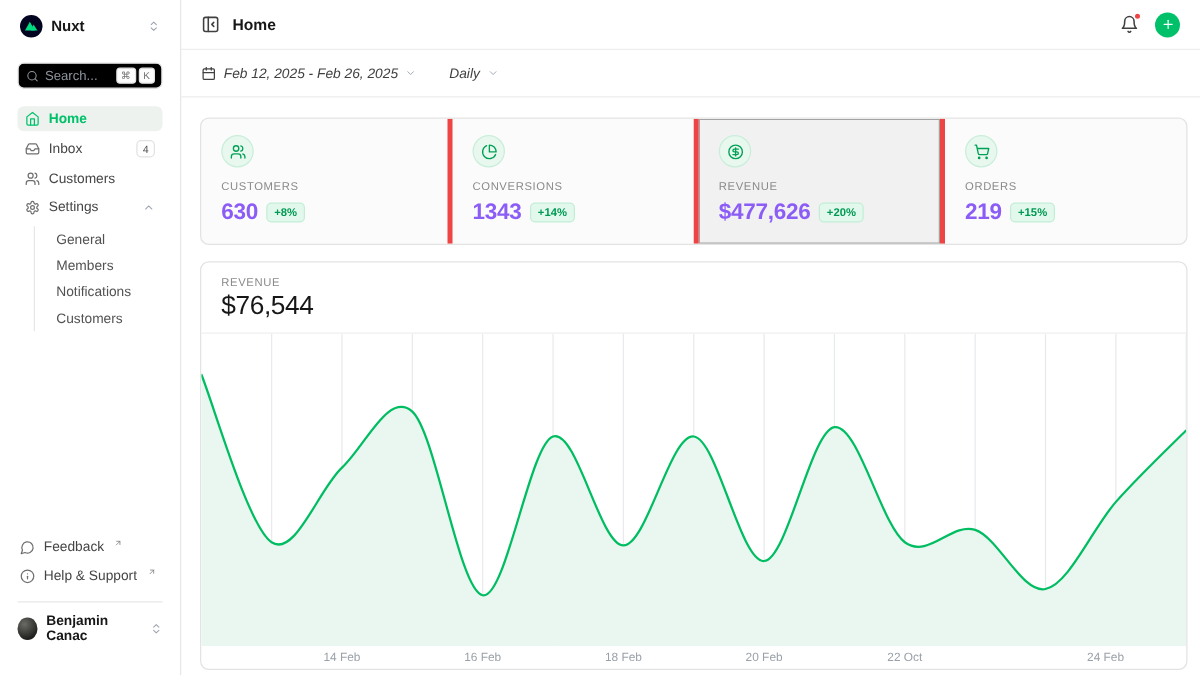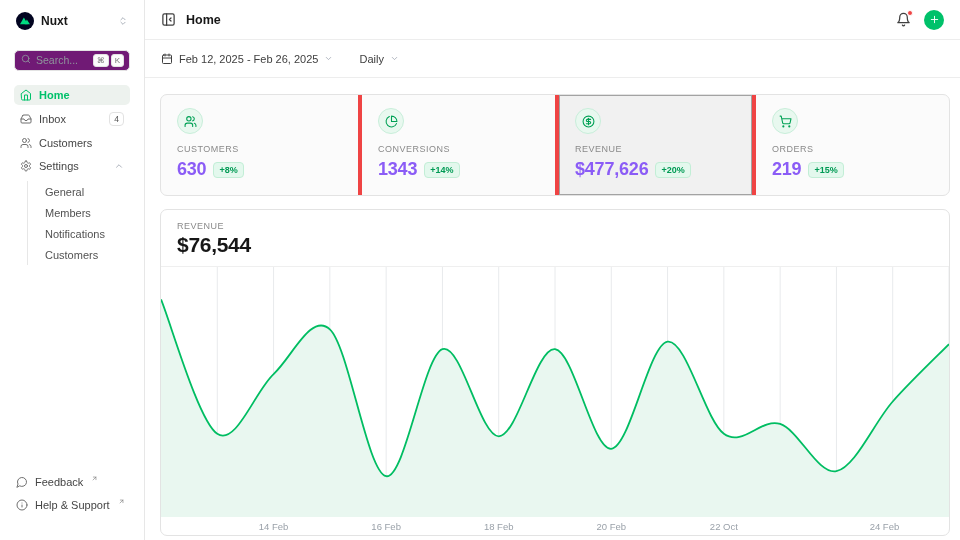--- a/index.html
+++ b/index.html
@@ -12,23 +12,23 @@
   .ic { stroke:currentColor; fill:none; stroke-width:2; stroke-linecap:round; stroke-linejoin:round; }
 
   
   .sidebar { width:145px; min-width:145px; border-right:1px solid #e7e7e7;
     display:flex; flex-direction:column; padding:10px 14px 25px; }
   .ws-row { display:flex; align-items:center; gap:7px; padding:2px 2px 0; cursor:pointer; }
   .ws-logo { width:18px; height:18px; border-radius:50%; background:#020420;
     display:flex; align-items:center; justify-content:center; }
   .ws-name { font-size:12px; font-weight:700; }
   .updown { margin-left:auto; color:#9ca3af; }
-  .search-box { margin-top:20px; display:flex; gap:5px;
+  .search-box { margin-top:20px; display:flex; align-items:center; gap:5px;
     border:1px solid #e3e3e3; border-radius:5px; padding:3px 5px 3px 6px;
-    color:#8f959c; cursor:text; background:#701a75; }
+    color:#8f959c; cursor:text; background:#000000; }
   .search-ph { font-size:10.5px; }
   .kbds { margin-left:auto; display:flex; gap:2px; }
   .kbds kbd { font-family:inherit; border:1px solid #e3e3e3; border-radius:3px;
     font-size:8px; color:#737373; padding:1px 3px; background:#fcfcfc; }
   .nav { margin-top:14px; display:flex; flex-direction:column; gap:3px; }
   .nav-item { display:flex; align-items:center; gap:7px; padding:4px 6px;
     border-radius:5px; color:#454545; cursor:pointer; }
   .nav-item .nico { color:#6f6f6f; }
   .nav-item.active { background:#edf2ee; color:var(--primary); font-weight:600; }
   .nav-item.active .nico { color:var(--primary); }
@@ -59,21 +59,21 @@
   .topbar-right { margin-left:auto; display:flex; align-items:center; gap:13px; }
   .bell-wrap { position:relative; }
   .bell-dot { position:absolute; top:-2px; right:-2px; width:6px; height:6px;
     border-radius:50%; background:var(--dot); border:1px solid #fff; }
   .plus-btn { width:20px; height:20px; border-radius:50%; border:none;
     background:var(--primary); color:#fff; display:flex; align-items:center;
     justify-content:center; cursor:pointer; }
   .toolbar { height:38px; border-bottom:1px solid #ededed; display:flex;
     align-items:center; padding:0 16px; gap:26px; }
   .tb-btn { display:flex; align-items:center; gap:6px; background:none; border:none;
-    font-family:inherit; font-size:11px; color:#404040; font-weight:500; cursor:pointer; }
+    font-family:inherit; font-size:11px; color:#404040; font-weight:500; cursor:pointer;font-style:italic; }
   .tb-btn .chev { color:#9ca3af; }
 
   .content { flex:1; padding:16px 10px 0 15px; min-height:0; }
 
   
   .stats { display:grid; grid-template-columns:repeat(4,1fr);
     border:1px solid #e3e3e3; border-radius:7px; background:#fbfbfb; overflow:hidden; }
   .stat { padding:13px 16px 15px; cursor:pointer; }
   .stat + .stat { border-left:4px solid #ef4444; }
   .stat.selected { background:#f1f1f1; box-shadow:inset 0 0 0 1px #a3a3a3; }
@@ -86,21 +86,21 @@
   .stat-value { font-size:18px; font-weight:700; letter-spacing:-.2px; color:#8b5cf6; }
   .delta-badge { font-size:9px; font-weight:600; color:var(--badge-text);
     background:var(--badge-bg); border:1px solid #c2eed6; border-radius:4px;
     padding:2px 5px; }
 
   
   .chart-card { margin-top:13px; border:1px solid #e3e3e3; border-radius:7px;
     background:#fff; height:327px; display:flex; flex-direction:column; overflow:hidden; }
   .chart-header { padding:11px 16px 9px; border-bottom:1px solid #efefef; }
   .chart-title { font-size:9px; letter-spacing:.5px; color:#8a8a8a; font-weight:500; }
-  .chart-total { font-size:21px; font-weight:700; margin-top:2px; letter-spacing:-.3px; }
+  .chart-total { font-size:21px; font-weight:400; margin-top:2px; letter-spacing:-.3px; }
   .plot { flex:1; position:relative; min-height:0; }
   .plot svg { position:absolute; inset:0; width:100%; height:100%; }
   .grid line { stroke:#e8eaec; stroke-width:1; vector-effect:non-scaling-stroke; }
   .area-path { stroke:none; }
   .line-path { fill:none; stroke-width:1.8; vector-effect:non-scaling-stroke; }
   .x-labels { height:18px; position:relative; font-size:9.5px; color:#9aa1a9; }
   .x-labels span { position:absolute; top:4px; transform:translateX(-50%); white-space:nowrap; }
 </style>
 </head>
 <body>
@@ -213,20 +213,32 @@
             <path d="M12 8h.01"></path>
           </svg>
       </span>
       <span>Help &amp; Support</span>
       <span class="ext">
         <svg class="ic" width="7" height="7" viewBox="0 0 24 24">
             <path d="M7 17 17 7"></path>
             <path d="M8 7h9v9"></path>
           </svg>
       </span>
+    </div>
+    <div class="user-sec">
+      <div class="user-row">
+        <span class="avatar"></span>
+        <span class="user-name">Benjamin Canac</span>
+        <span class="updown">
+          <svg class="ic" width="10" height="10" viewBox="0 0 24 24">
+              <path d="m7 9 5-5 5 5"></path>
+              <path d="m7 15 5 5 5-5"></path>
+            </svg>
+        </span>
+      </div>
     </div>
   </div>
 </aside>
 
 <div class="main">
 
   <header class="topbar">
     <button class="icon-btn">
       <span>
         <svg class="ic" width="15" height="15" viewBox="0 0 24 24">

